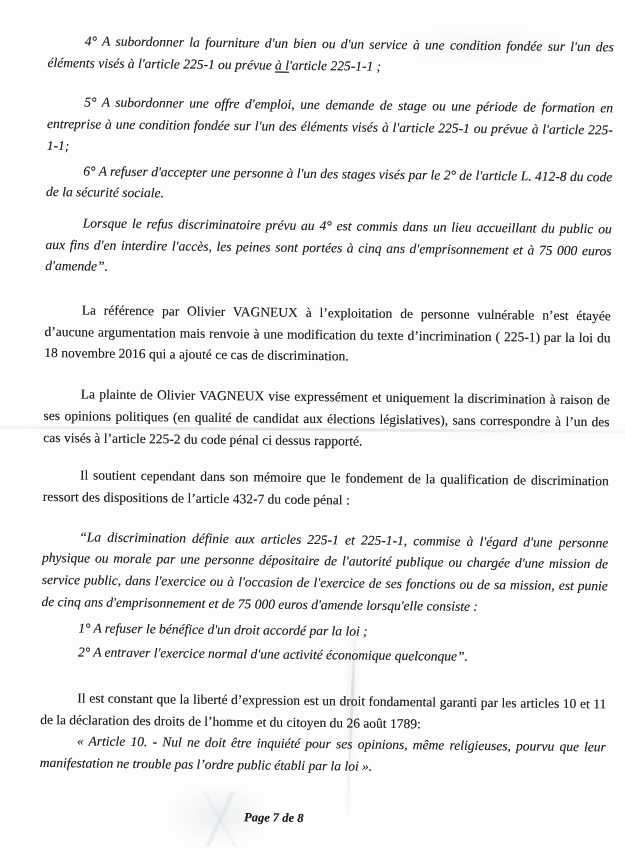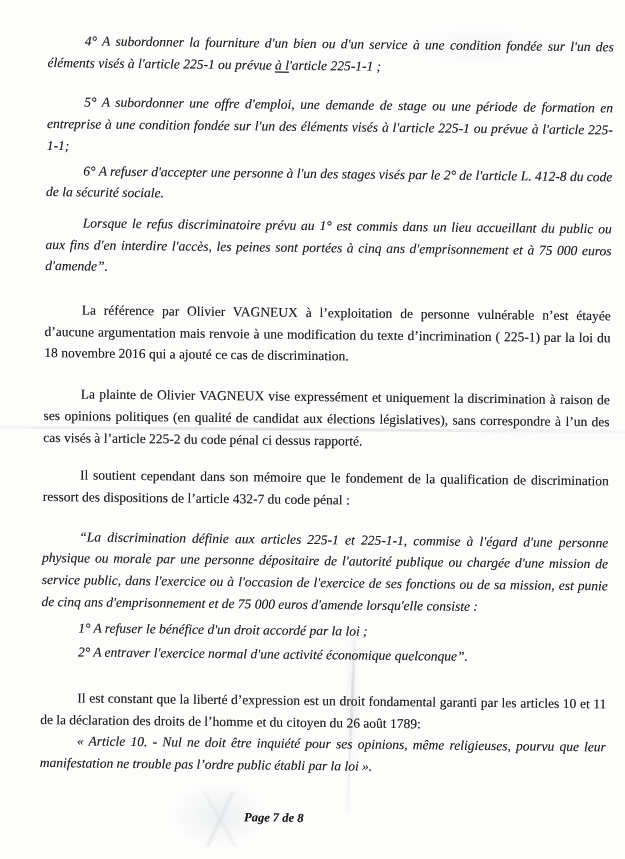--- a/index.html
+++ b/index.html
@@ -85,21 +85,21 @@
 <div class="page">
   <div class="streak-horizontal"></div>
   <div class="crease-vertical"></div>
   <div class="crease-corner"></div>
 
   <div class="content">
     <div>
         <p class="doc-par italic"><span>4° A subordonner la fourniture d'un bien ou d'un service à une condition fondée sur l'un des éléments visés à l'article 225-1 ou prévue </span><span class="underline">à l</span><span>'article 225-1-1 ;</span></p>
         <p class="doc-par italic"><span>5° A subordonner une offre d'emploi, une demande de stage ou une période de formation en entreprise à une condition fondée sur l'un des éléments visés à l'article 225-1 ou prévue à l'article 225-1-1;</span></p>
         <p class="doc-par italic"><span>6° A refuser d'accepter une personne à l'un des stages visés par le 2° de l'article L. 412-8 du code de la sécurité sociale.</span></p>
-        <p class="doc-par italic"><span>Lorsque le refus discriminatoire prévu au 1° est commis dans un lieu accueillant du public ou aux fins d'en interdire l'accès, les peines sont portées à cinq ans d'emprisonnement et à 75 000 euros d'amende”.</span></p>
+        <p class="doc-par italic"><span>Lorsque le refus discriminatoire prévu au 4° est commis dans un lieu accueillant du public ou aux fins d'en interdire l'accès, les peines sont portées à cinq ans d'emprisonnement et à 75 000 euros d'amende”.</span></p>
         <p class="doc-par normal"><span>La référence par Olivier VAGNEUX à l’exploitation de personne vulnérable n’est étayée d’aucune argumentation mais renvoie à une modification du texte d’incrimination ( 225-1) par la loi du 18 novembre 2016 qui a ajouté ce cas de discrimination.</span></p>
         <p class="doc-par normal"><span>La plainte de Olivier VAGNEUX vise expressément et uniquement la discrimination à raison de ses opinions politiques (en qualité de candidat aux élections législatives), sans correspondre à l’un des cas visés à l’article 225-2 du code pénal ci dessus rapporté.</span></p>
         <p class="doc-par normal"><span>Il soutient cependant dans son mémoire que le fondement de la qualification de discrimination ressort des dispositions de l’article 432-7 du code pénal :</span></p>
         <p class="doc-par italic"><span>“La discrimination définie aux articles 225-1 et 225-1-1, commise à l'égard d'une personne physique ou morale par une personne dépositaire de l'autorité publique ou chargée d'une mission de service public, dans l'exercice ou à l'occasion de l'exercice de ses fonctions ou de sa mission, est punie de cinq ans d'emprisonnement et de 75 000 euros d'amende lorsqu'elle consiste :</span></p>
         <p class="doc-par italic"><span>1° A refuser le bénéfice d'un droit accordé par la loi ;</span></p>
         <p class="doc-par italic"><span>2° A entraver l'exercice normal d'une activité économique quelconque”.</span></p>
         <p class="doc-par normal"><span>Il est constant que la liberté d’expression est un droit fondamental garanti par les articles 10 et 11 de la déclaration des droits de l’homme et du citoyen du 26 août 1789:</span></p>
         <p class="doc-par italic"><span>« Article 10. - Nul ne doit être inquiété pour ses opinions, même religieuses, pourvu que leur manifestation ne trouble pas l’ordre public établi par la loi ».</span></p>
       </div>
     <div class="footer">Page 7 de  8</div>

